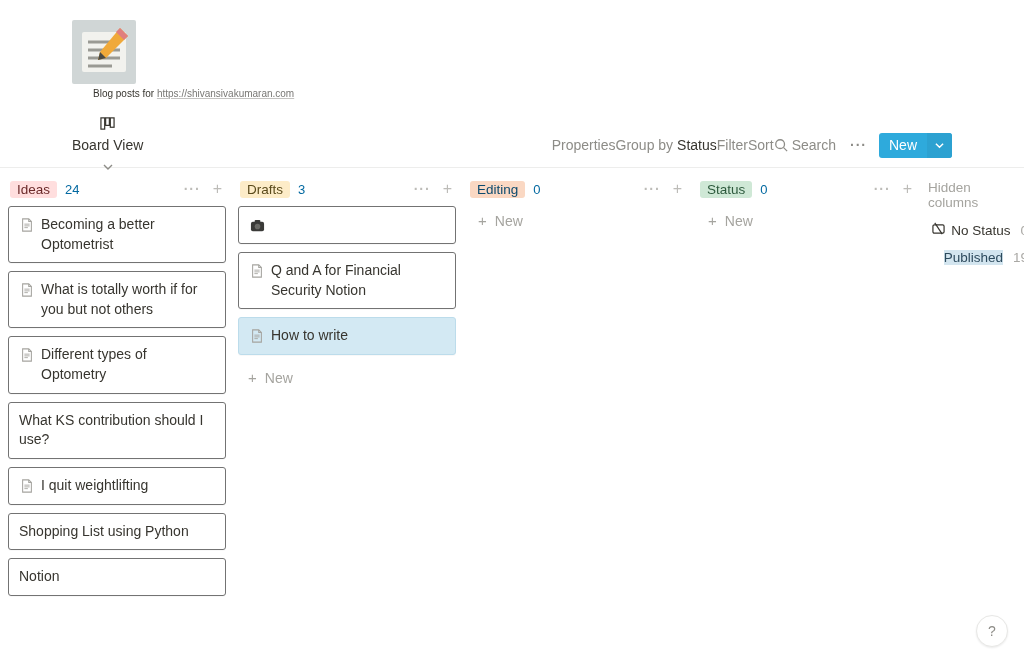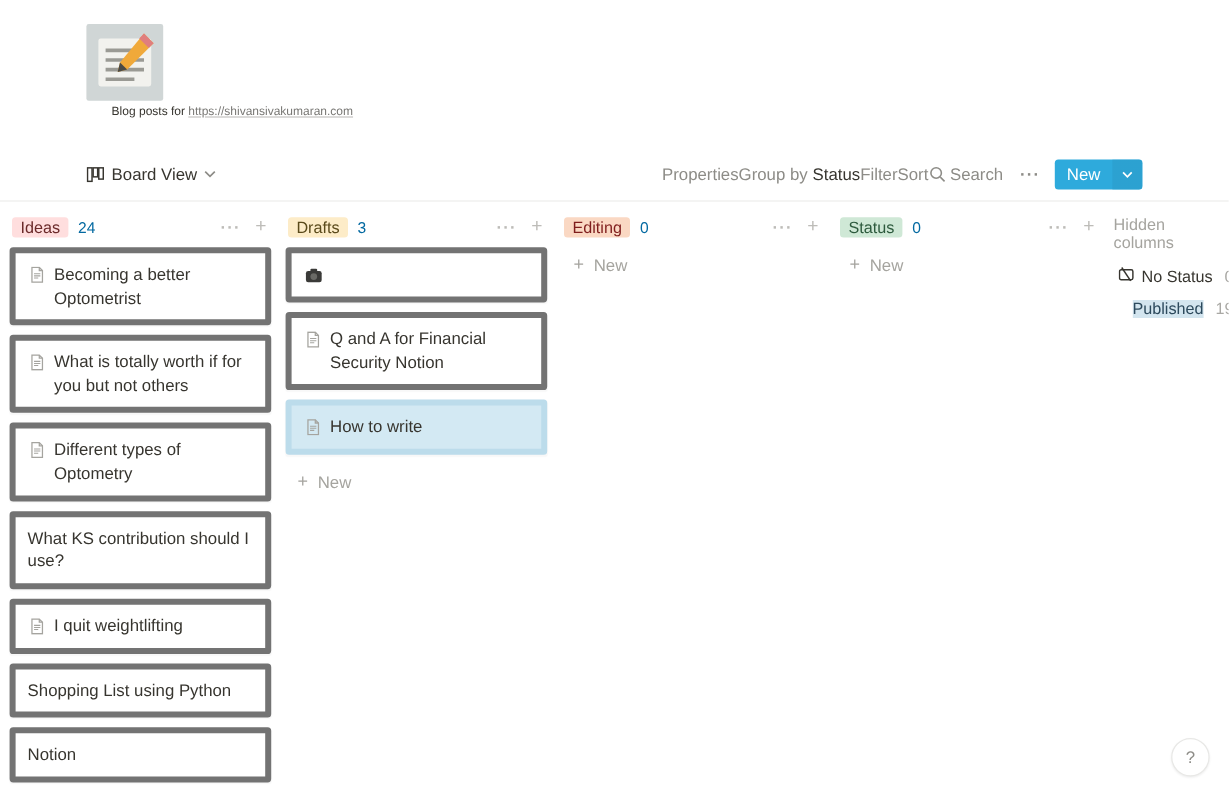--- a/index.html
+++ b/index.html
@@ -44,20 +44,21 @@
     display: flex;
     align-items: center;
     padding: 0 72px;
     margin-top: 24px;
     height: 44px;
   }
   .view-switch {
     display: flex; align-items: center; gap: 6px;
     font-weight: 500; cursor: pointer;
     color: #37352f;
+    flex-direction: column;
   }
   .view-switch .chev { color: #8d8c87; }
   .spacer { flex: 1; }
   .tool-link {
     color: #8d8c87; cursor: pointer;
     display: inline-flex; align-items: center; gap: 4px;
   }
   .tool-link .strong { color: #37352f; }
   .tool-dots {
     margin-left: 14px; color: #8d8c87; cursor: pointer;
@@ -101,33 +102,33 @@
     gap: 6px;
     position: relative;
   }
   .col-head .tag {
     padding: 1px 7px;
     border-radius: 3px;
     font-size: 13.5px;
   }
   .tag-ideas    { background: #ffdede; color: #6b2a2a; }
   .tag-drafts   { background: #fdecc8; color: #5a4a1b; }
-  .tag-editing  { background: #fad8c3; color: #7f1d1d; text-align: center; }
+  .tag-editing  { background: #fad8c3; color: #0c4a6e; text-align: center; }
   .tag-ready    { background: #cfe8d6; color: #2d5a3d; }
   .tag-published{ background: #d3e5ef; color: #2d4a5d; }
   .col-head .count { color: #0369a1; font-size: 13px; margin-left: 2px; }
   .col-head .dots {
     margin-left: auto; color: #bdbcb8; cursor: pointer;
     letter-spacing: 1px; font-weight: 700; padding-right: 2px;
   }
   .col-head .plus { color: #bdbcb8; cursor: pointer; padding: 0 4px; font-size: 16px; }
 
   .card {
     background: #fff;
-    border: 5px solid #737373;
+    border: 1px solid #737373;
     border-radius: 3px;
     padding: 8px 10px;
     margin-bottom: 8px;
     font-size: 14px;
     line-height: 1.4;
     box-shadow: 0 1px 1px rgba(15,15,15,0.03);
     cursor: pointer;
     display: flex; gap: 6px; align-items: flex-start;
     font-weight: 500;
   }

